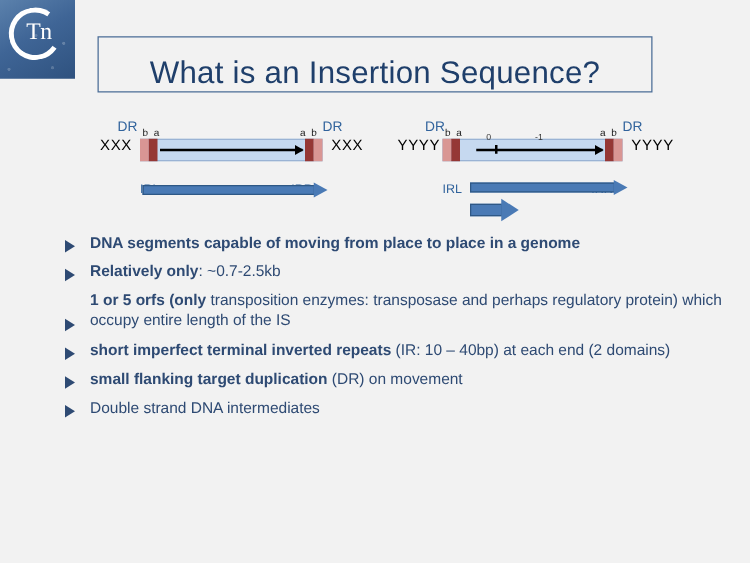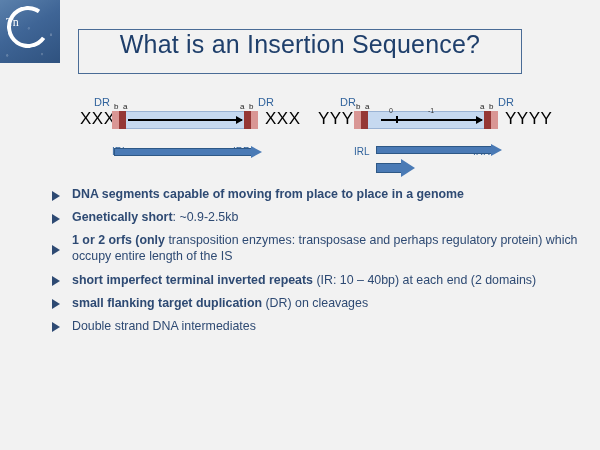--- a/index.html
+++ b/index.html
@@ -36,36 +36,36 @@
     left: 7px; top: 6px;
     width: 42px; height: 42px;
     border: 4px solid #ffffff;
     border-radius: 50%;
     border-right-color: transparent;
     transform: rotate(-10deg);
     box-sizing: border-box;
   }
   .logo-tn {
     position: absolute;
-    left: 6px; top: 15px;
+    left: 21px; top: 15px;
     color: #ffffff;
-    font-size: 12px;
+    font-size: 19px;
     font-family: "Liberation Serif", serif;
     letter-spacing: -0.5px;
   }
 
   
   .title-box {
     position: absolute;
     left: 78px; top: 29px;
     width: 444px; height: 45px;
     border: 1px solid #4a6c96;
     box-sizing: border-box;
     display: flex;
-    align-items: flex-start;
+    align-items: flex-end;
     justify-content: center;
   }
   .title-text {
     color: #1f3f6b;
     font-size: 25px;
     letter-spacing: 0.2px;
     white-space: nowrap;
   }
 
   
@@ -79,21 +79,21 @@
 
   .dr-label {
     position: absolute;
     color: #31639c;
     font-size: 11px;
     top: 0;
   }
   .flank {
     position: absolute;
     color: #000000;
-    font-size: 17px;
+    font-size: 12px;
     top: 13px;
     letter-spacing: 0.5px;
   }
   .ba-label {
     position: absolute;
     color: #222222;
     font-size: 8px;
     top: 6px;
   }
   .ir-label {
@@ -173,21 +173,21 @@
   }
 
   
   .bullets {
     position: absolute;
     left: 52px; top: 186px;
     width: 536px;
   }
   .bullet {
     display: flex;
-    align-items: center;
+    align-items: flex-end;
     margin-bottom: 7px;
     color: #2e4a73;
     font-size: 12.4px;
     line-height: 1.30;
   }
   .bullet-marker {
     flex: 0 0 auto;
     width: 20px;
     padding-top: 3px;
   }
@@ -283,44 +283,44 @@
     <div class="bullet-marker">
         <div class="tri"></div>
       </div>
     <div class="bullet-text"><b>DNA segments capable of moving from place to place in a genome</b><span></span></div>
   </div>
 
   <div class="bullet">
     <div class="bullet-marker">
         <div class="tri"></div>
       </div>
-    <div class="bullet-text"><b>Genetically short</b><span>: ~0.9-2.5kb</span></div>
-  </div>
-
-
-  <div class="bullet">
-    <div class="bullet-marker">
-        <div class="tri"></div>
-      </div>
-    <div class="bullet-text"><b>1 or 2 orfs (only</b><span> transposition enzymes: transposase and perhaps regulatory protein) which occupy entire length of the IS</span></div>
+    <div class="bullet-text"><b>Relatively only</b><span>: ~0.7-2.5kb</span></div>
+  </div>
+
+
+  <div class="bullet">
+    <div class="bullet-marker">
+        <div class="tri"></div>
+      </div>
+    <div class="bullet-text"><b>1 or 5 orfs (only</b><span> transposition enzymes: transposase and perhaps regulatory protein) which occupy entire length of the IS</span></div>
   </div>
 
   <div class="bullet">
     <div class="bullet-marker">
         <div class="tri"></div>
       </div>
     <div class="bullet-text"><b>short imperfect terminal inverted repeats</b><span> (IR: 10 – 40bp) at each end (2 domains)</span></div>
   </div>
 
 
   <div class="bullet">
     <div class="bullet-marker">
         <div class="tri"></div>
       </div>
-    <div class="bullet-text"><b>small flanking target duplication</b><span> (DR) on cleavages</span></div>
+    <div class="bullet-text"><b>small flanking target duplication</b><span> (DR) on movement</span></div>
   </div>
 
   <div class="bullet">
     <div class="bullet-marker">
         <div class="tri"></div>
       </div>
     <div class="bullet-text"><b></b><span>Double strand DNA intermediates</span></div>
   </div>
 
 </div>

